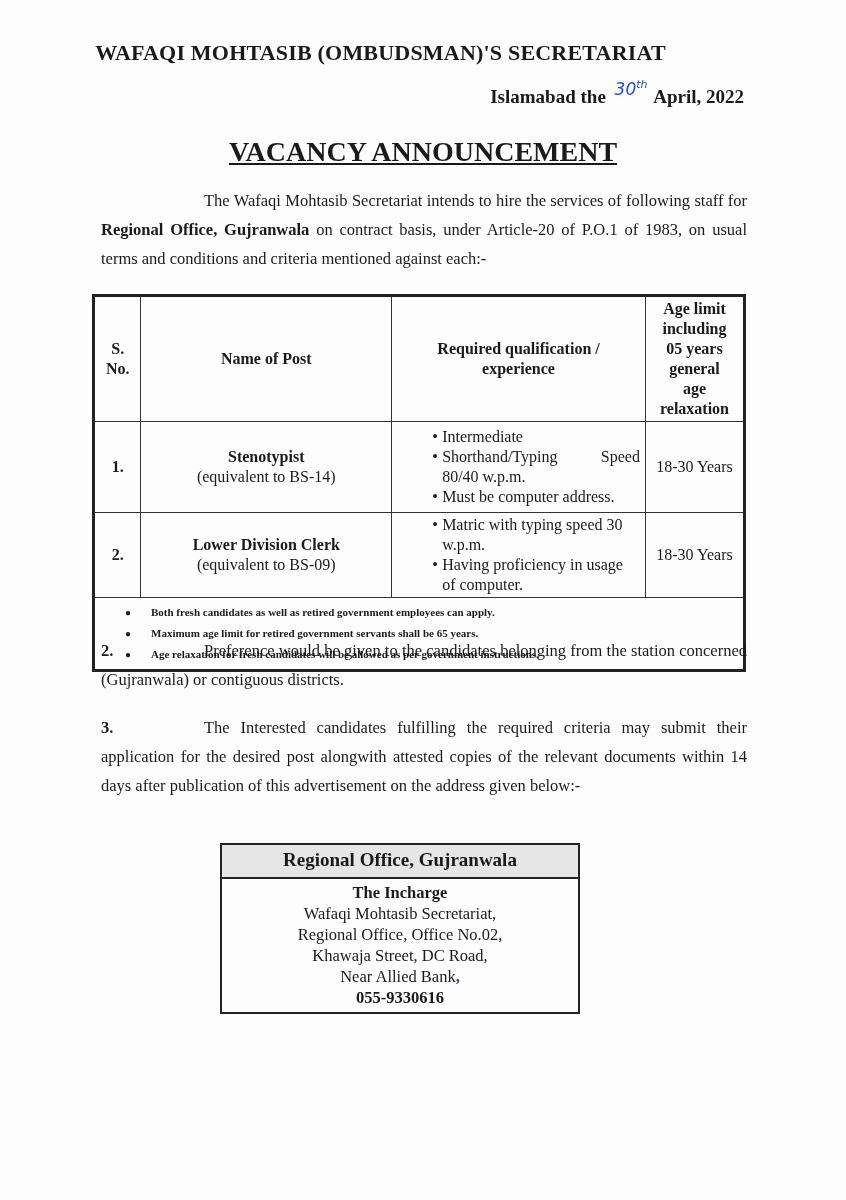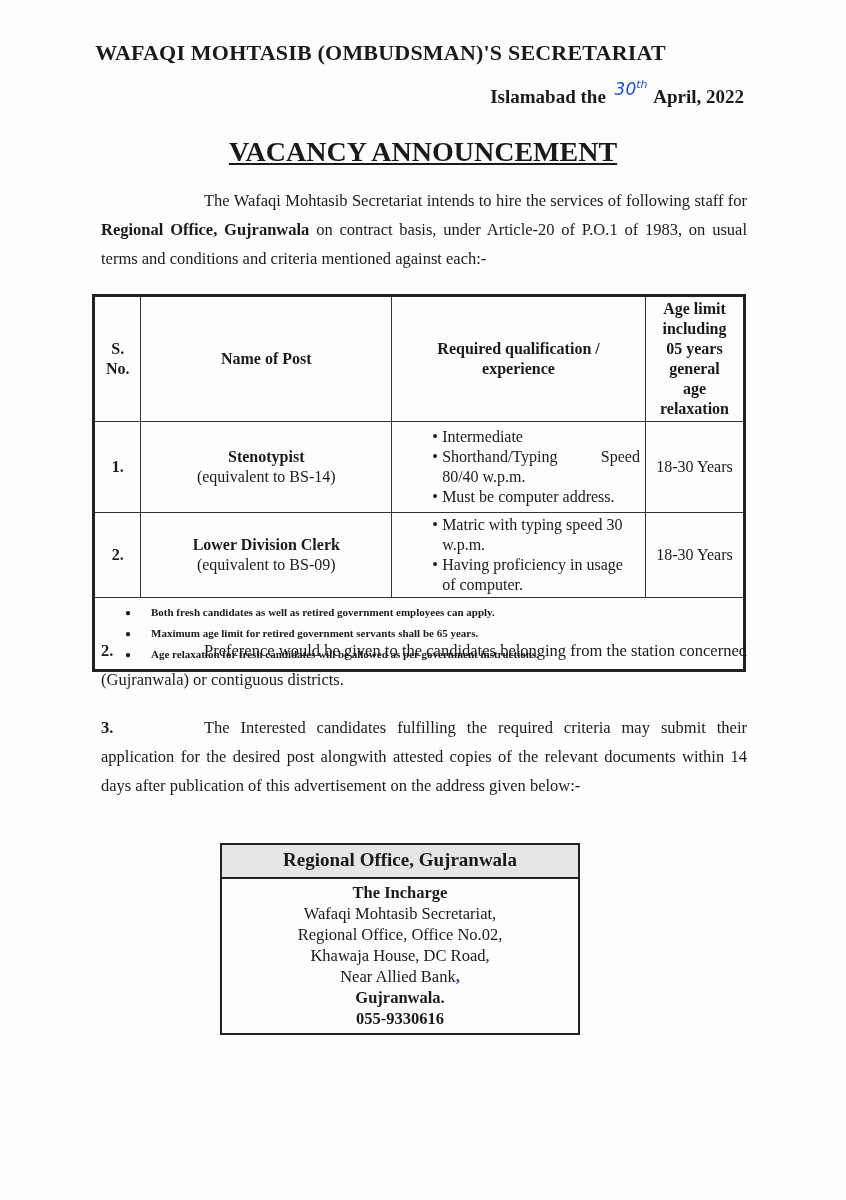--- a/index.html
+++ b/index.html
@@ -149,20 +149,19 @@
   <div class="para" style="top:713px">
     <span class="num">3.</span><span>The Interested candidates fulfilling the required criteria may submit their application for the desired post alongwith attested copies of the relevant documents within 14 days after publication of this advertisement on the address given below:-</span>
   </div>
 
   <div class="address-box">
     <div class="head">Regional Office, Gujranwala</div>
     <div class="body">
       <div class="b">The Incharge</div>
       <div>Wafaqi Mohtasib Secretariat,</div>
       <div>Regional Office, Office No.02,</div>
-      <div>Khawaja House, DC Road,</div>
+      <div>Khawaja Street, DC Road,</div>
       <div><span>Near Allied Bank</span><span class="comma">,</span></div>
-      <div class="b">Gujranwala.</div>
       <div class="b">055-9330616</div>
     </div>
   </div>
 
 </div>
 
 </body></html>

